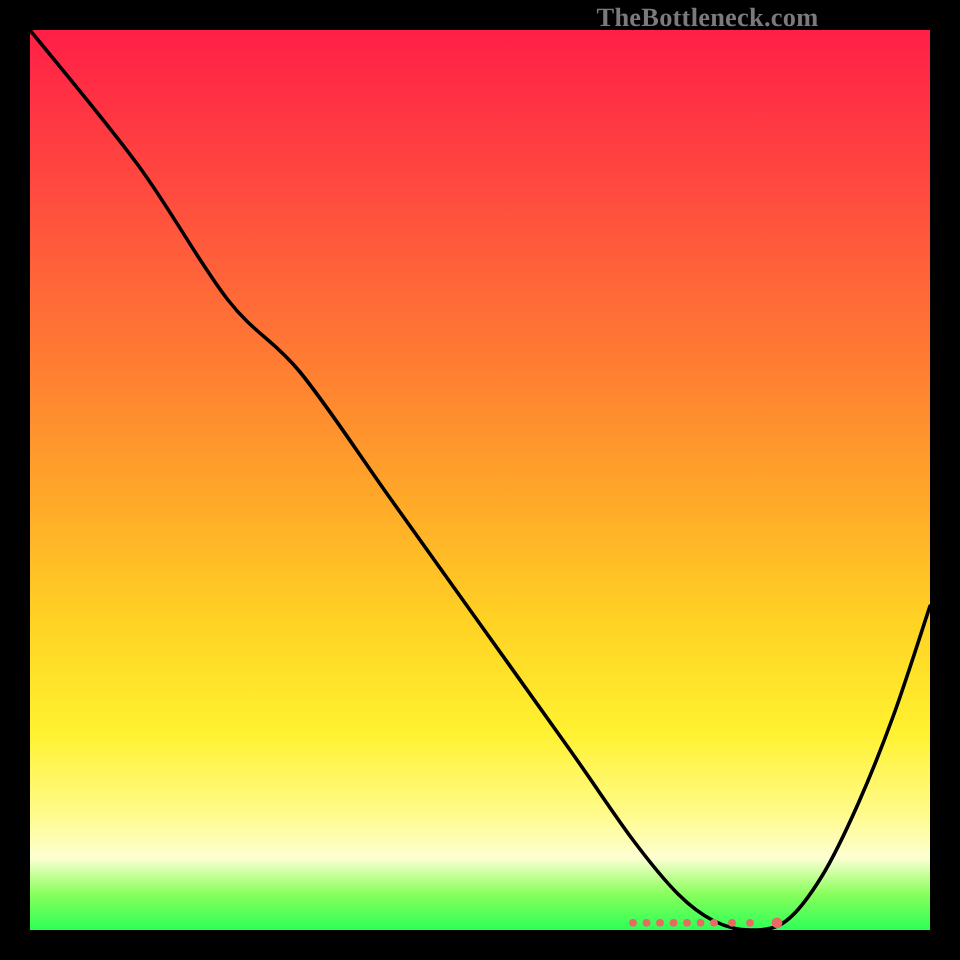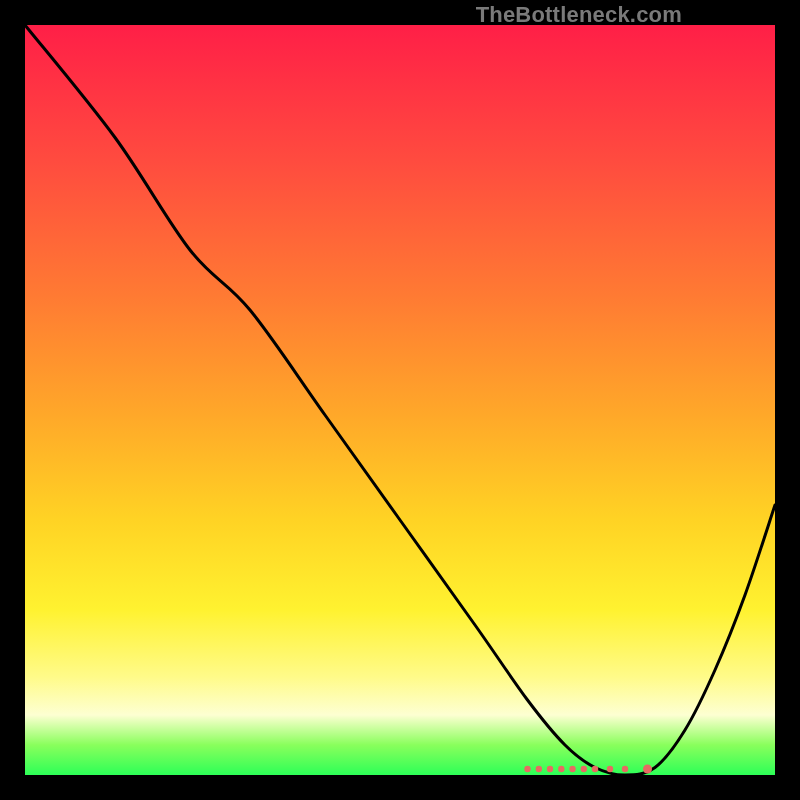--- a/index.html
+++ b/index.html
@@ -8,20 +8,21 @@
     width: 800px;
     height: 800px;
     background: #000;
     font-family: Arial, Helvetica, sans-serif;
     overflow: hidden;
   }
   .wrap {
     position: relative;
     width: 692px;
     height: 800px;
+    font-family: Liberation Serif, serif;
   }
   .watermark {
     position: absolute;
     top: 2px;
     right: 10px;
     color: #7a7a7a;
     font-size: 22px;
     font-weight: 600;
     letter-spacing: 0.2px;
     z-index: 5;

